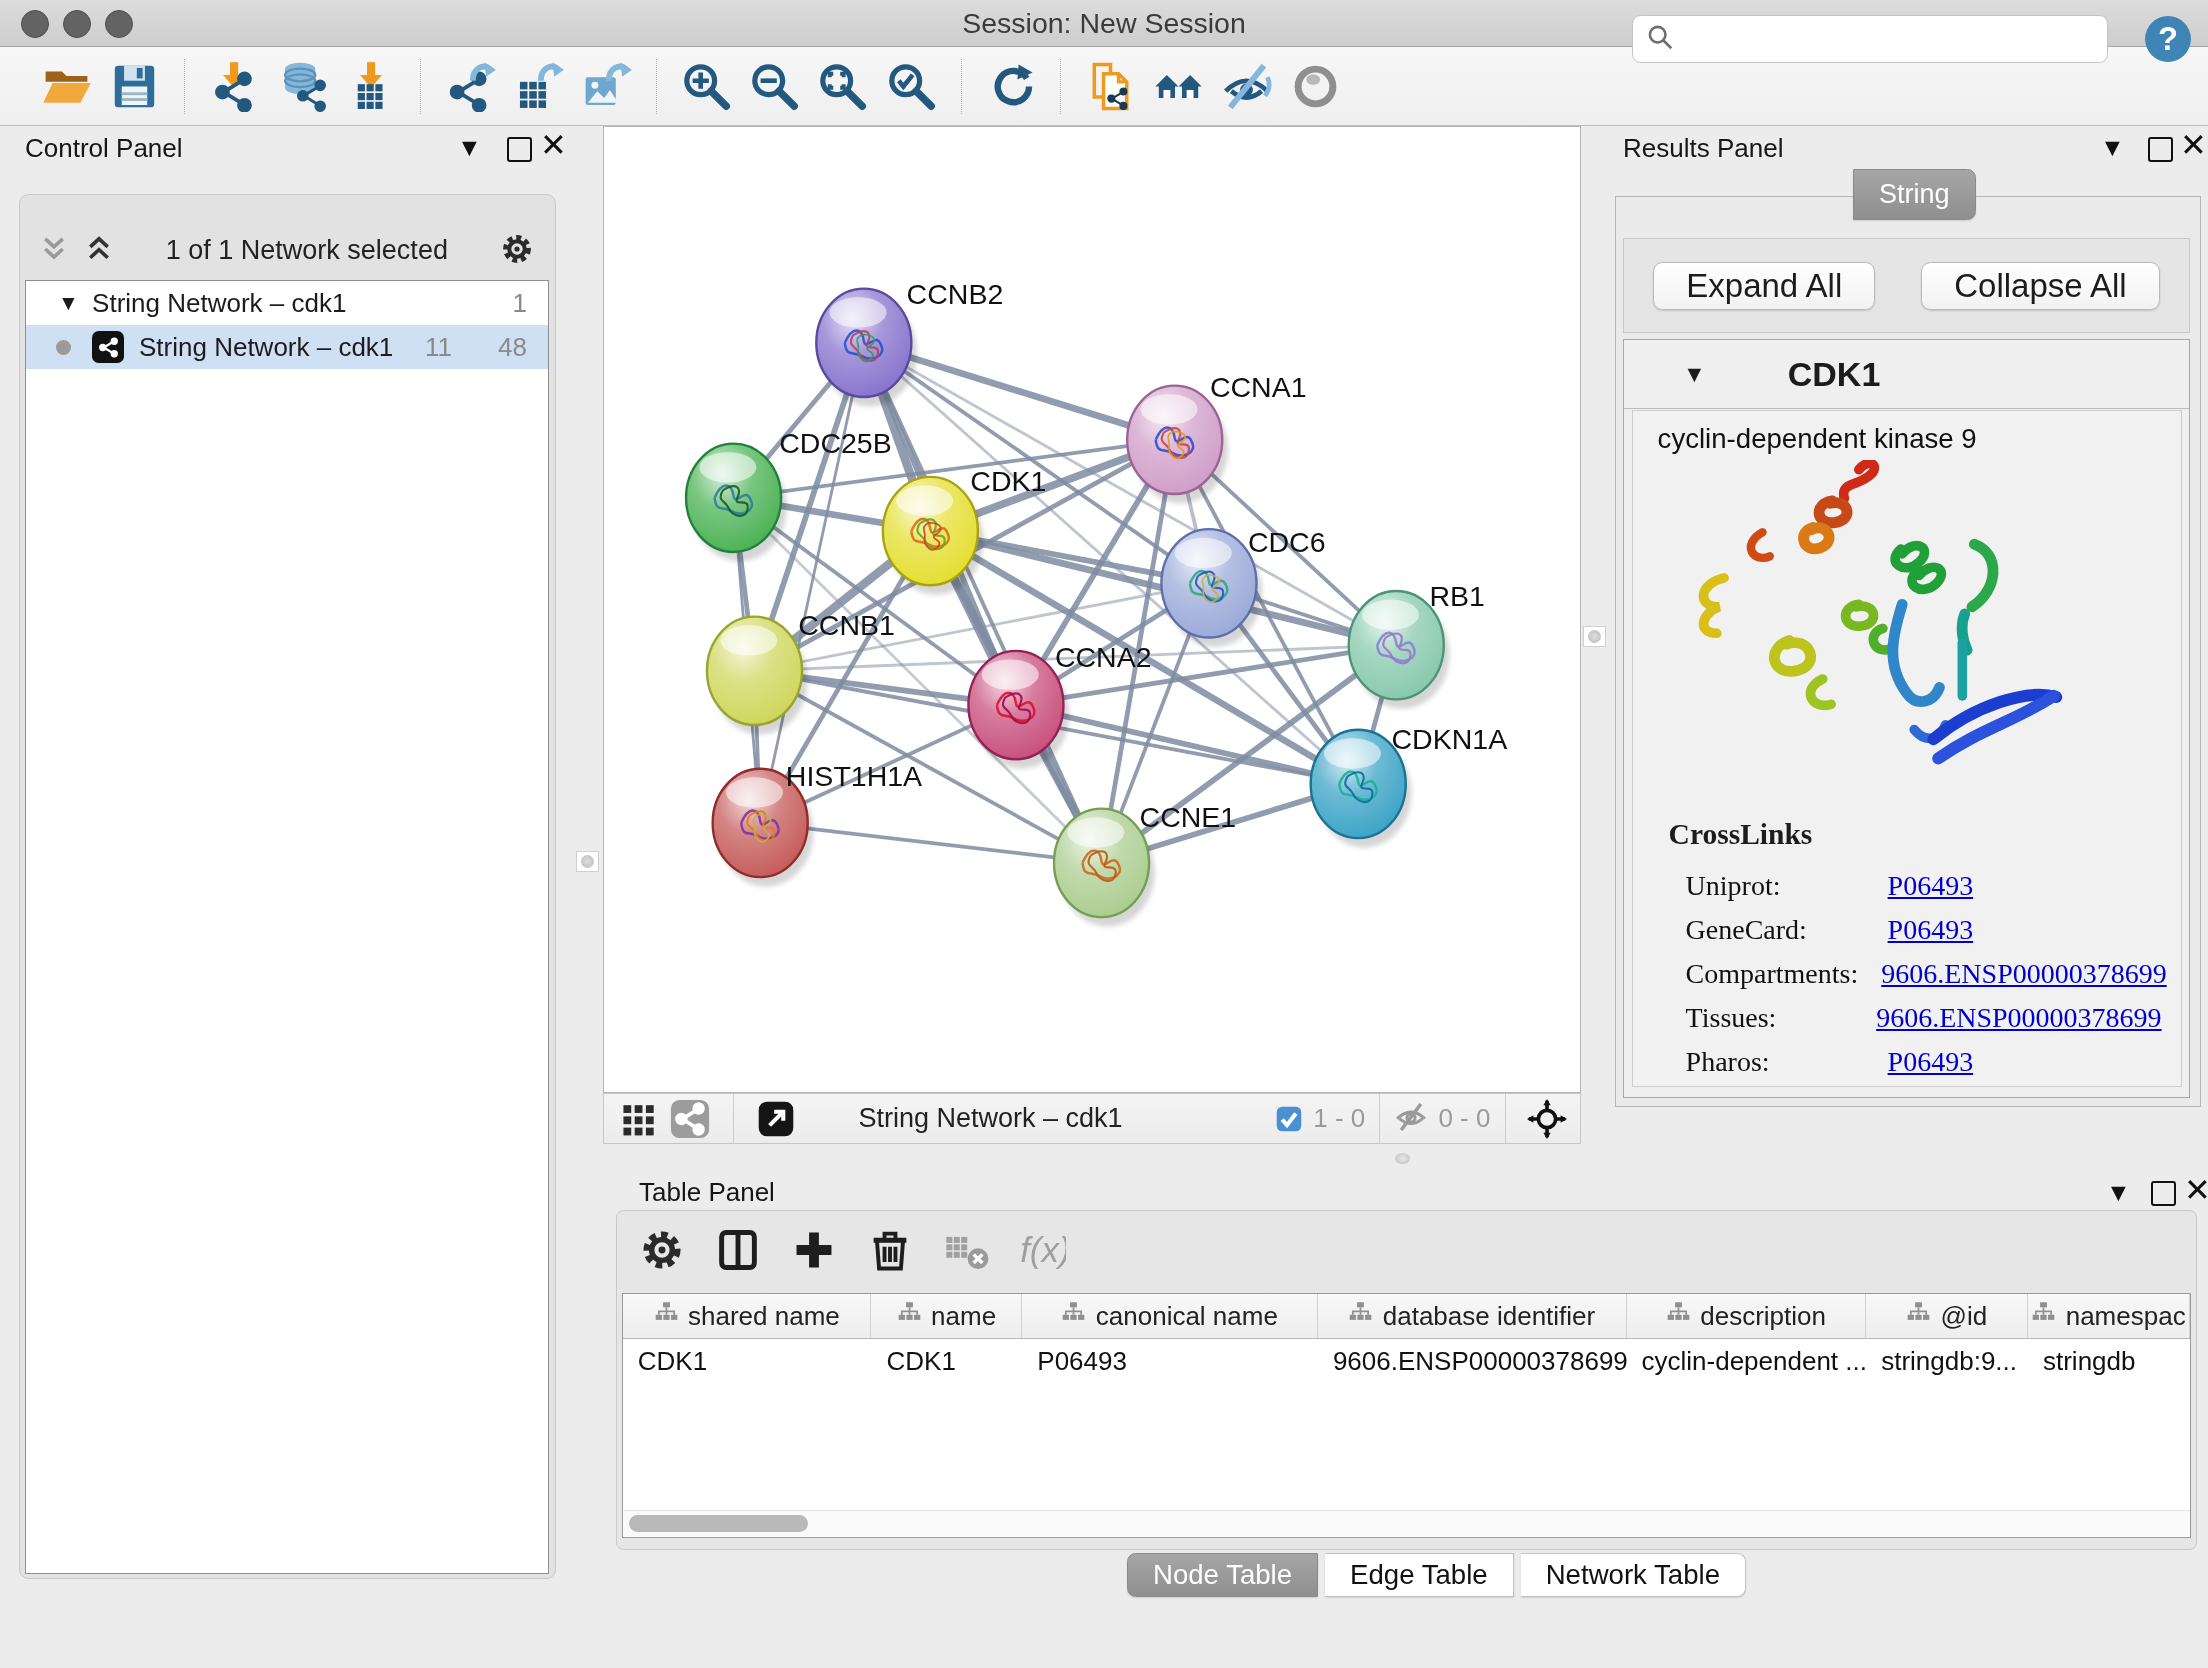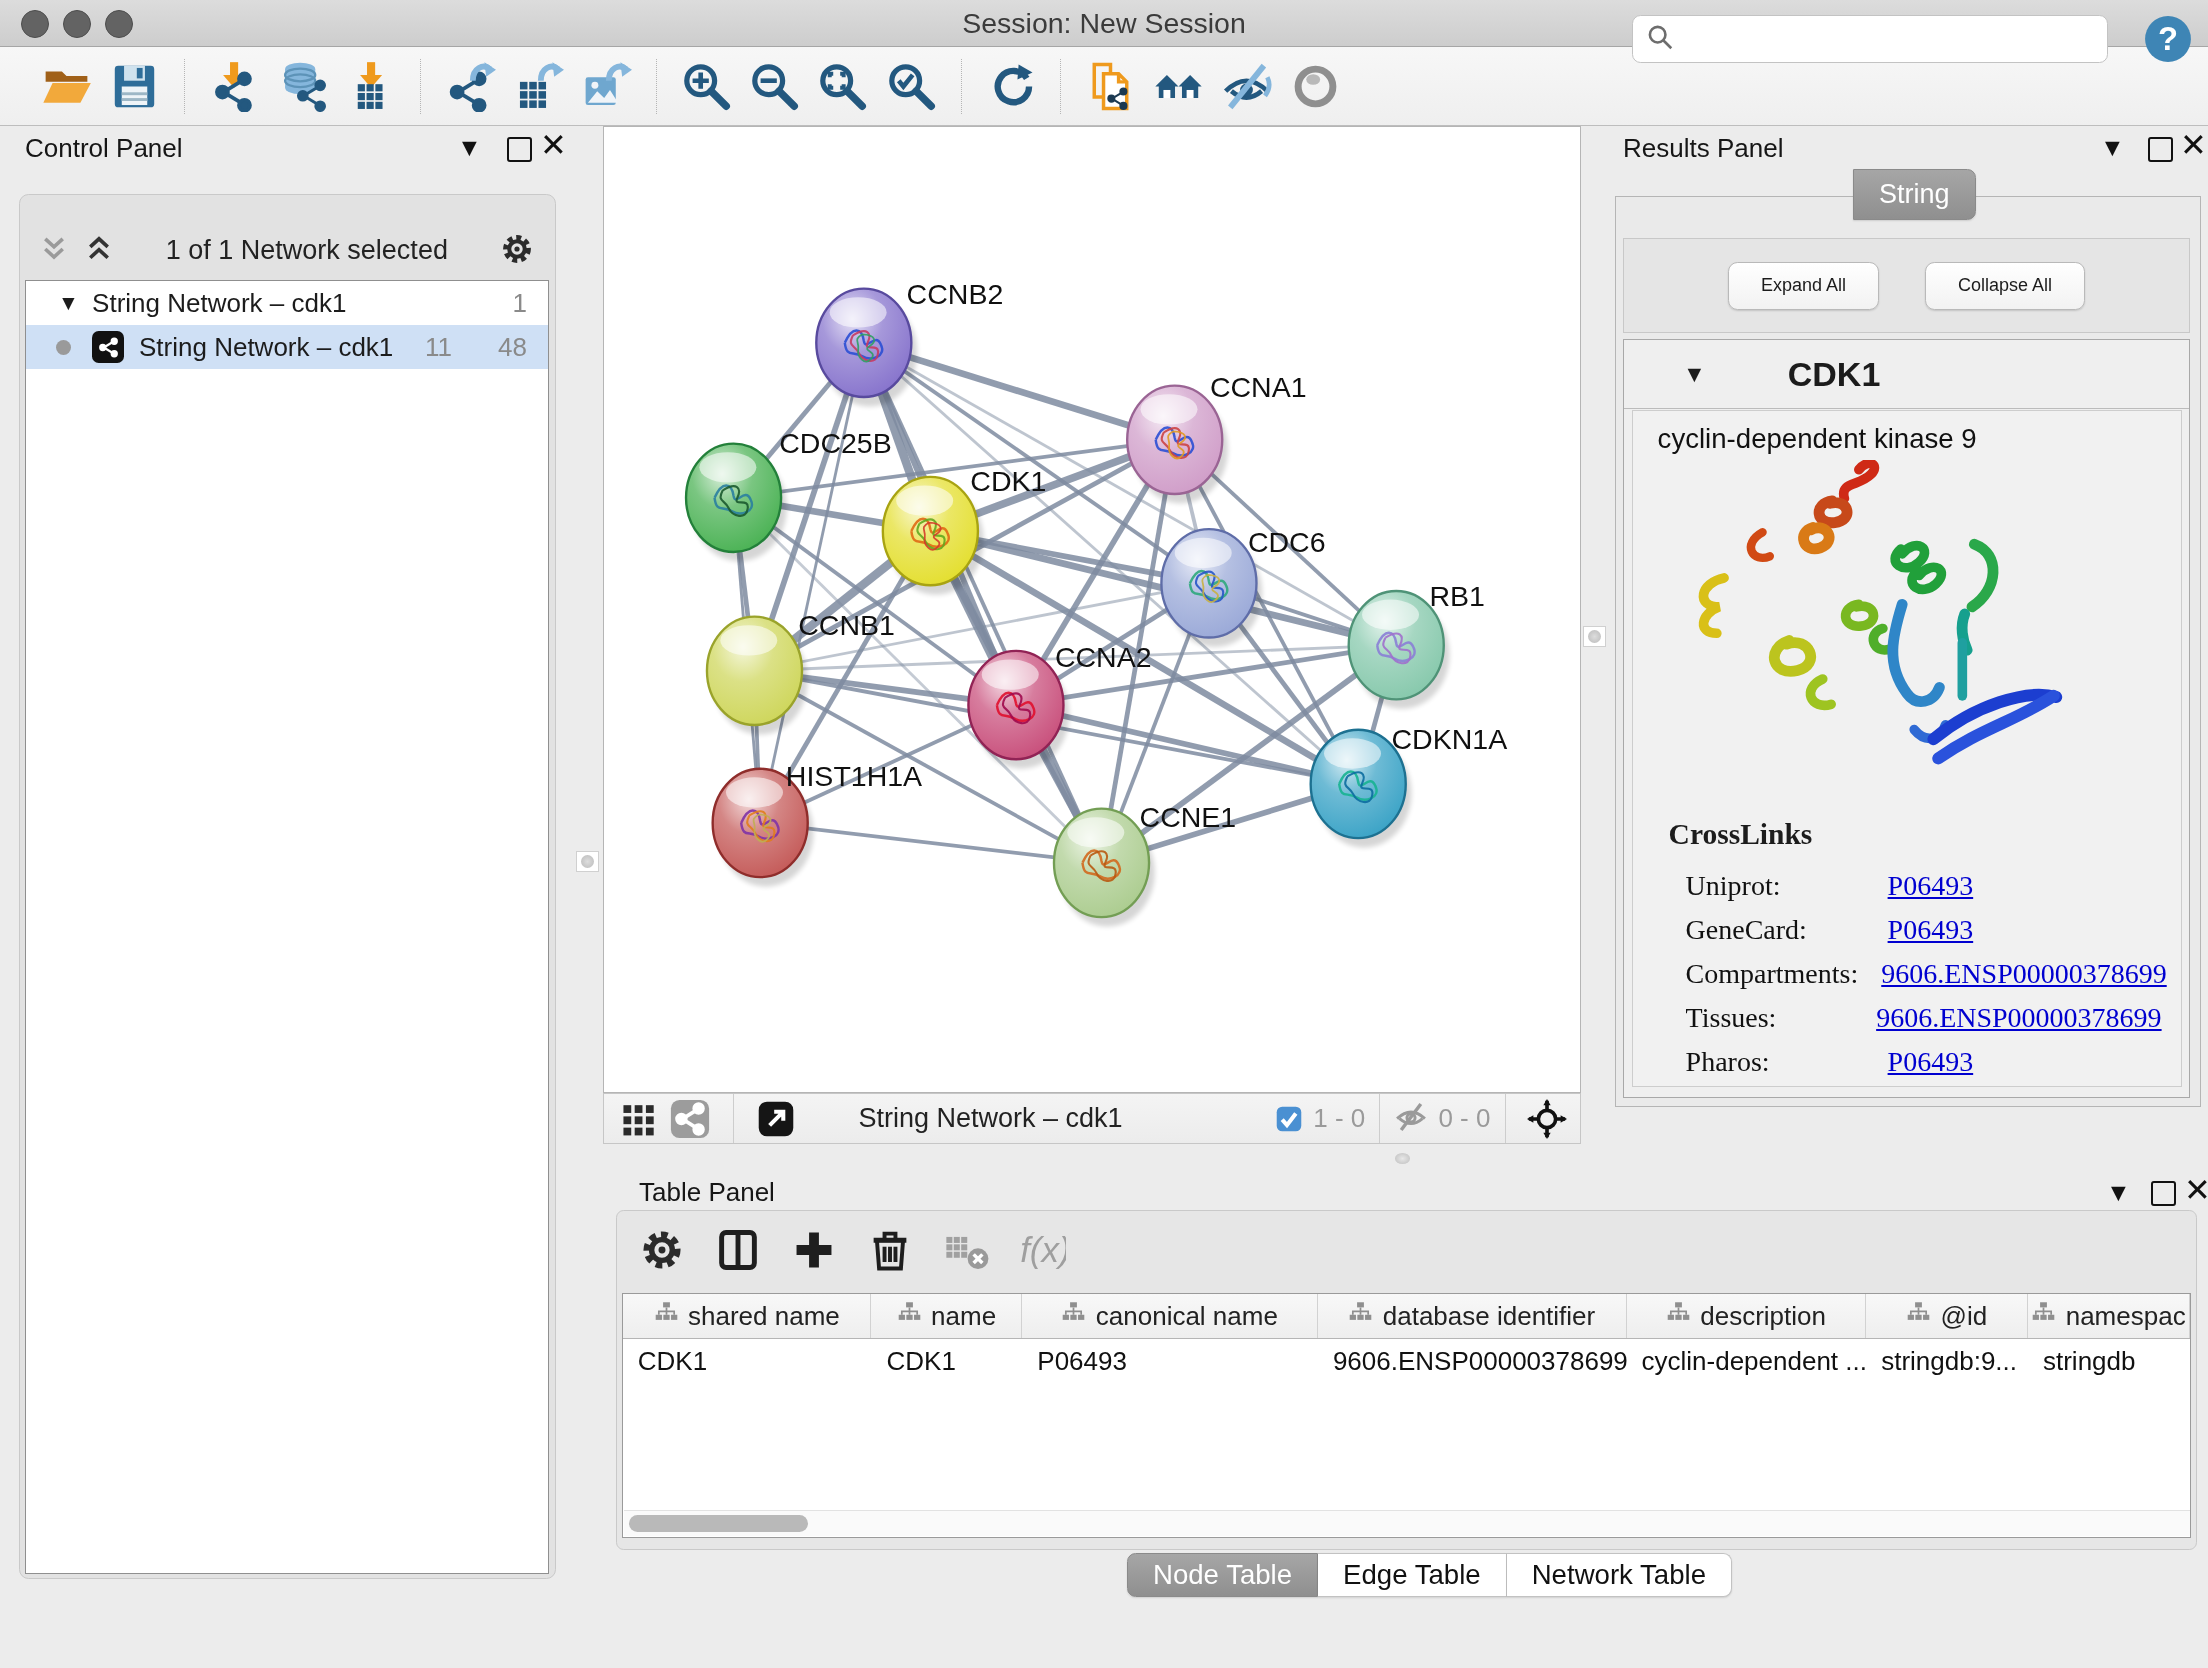--- a/index.html
+++ b/index.html
@@ -64,21 +64,21 @@
   .h-handle{width:21px;height:19px;background:#fff;border:1px solid #d0d0d0;display:flex;
     align-items:center;justify-content:center;}
   .h-dot{width:13.3px;height:13.3px;border-radius:50%;background:radial-gradient(#ddd,#b9b9b9);}
   .oval{width:15px;height:10.5px;border-radius:50%;background:radial-gradient(#e8e8e8,#bdbdbd);}
   
   #rp-box{left:1615px;top:196px;width:584px;height:909px;background:#eaeaea;border:1px solid #b5b5b5;}
   #rp-tab{left:1853px;top:169px;z-index:3;}
   #rp-expandrow{left:1623px;top:238px;width:567px;height:95px;background:#e5e5e5;border:1px solid #c8c8c8;
     display:flex;align-items:center;justify-content:center;gap:46px;box-sizing:border-box;}
   .rp-btn{height:46px;padding:0 32px;background:linear-gradient(#ffffff,#f2f2f2);border:1px solid #b9b9b9;
-    border-radius:9.5px;font-size:18px;display:flex;align-items:center;box-shadow:0 1px 1.9px rgba(0,0,0,.15);}
+    border-radius:9.5px;font-size:33px;display:flex;align-items:center;box-shadow:0 1px 1.9px rgba(0,0,0,.15);}
   #rp-entry{left:1623px;top:339px;width:567px;height:759px;border:1px solid #a8a8a8;background:#efefef;box-sizing:border-box;}
   #rp-entry-header{position:absolute;left:0;top:0;width:100%;height:68px;border-bottom:1px solid #bbb;
     display:flex;align-items:center;}
   #rp-entry-name{font-size:34px;font-weight:bold;}
   #rp-inner{position:absolute;left:7.6px;top:70px;width:550px;height:677px;border:1px solid #cdcdcd;
     background:#f1f1f1;box-sizing:border-box;}
   #rp-desc{position:absolute;left:25px;top:12.4px;font-size:27.6px;color:#111;}
   #xl-title{position:absolute;left:36px;top:407px;font-family:"Liberation Serif","DejaVu Serif",serif;
     font-weight:bold;font-size:29.5px;}
   #xl-rows{position:absolute;left:53px;top:453px;width:476px;}
@@ -93,21 +93,21 @@
   #tp-table{position:absolute;left:4.8px;top:82px;width:1569px;height:245px;background:#fff;
     border:1px solid #9a9a9a;box-sizing:border-box;}
   #tp-header{display:flex;height:44px;background:linear-gradient(#f8f8f8,#eeeeee);border-bottom:1.9px solid #b5b5b5;}
   .th{display:flex;align-items:center;justify-content:center;gap:9.5px;font-size:26px;color:#222;
     border-right:1px solid #d2d2d2;box-sizing:border-box;overflow:hidden;white-space:nowrap;}
   #tp-row{display:flex;height:44px;}
   .td{display:flex;align-items:center;font-size:26px;color:#111;padding-left:15px;box-sizing:border-box;
     overflow:hidden;white-space:nowrap;}
   #tp-hscroll{position:absolute;left:1px;bottom:1px;width:1566px;height:25px;background:#fafafa;border-top:1px solid #e2e2e2;}
   #tp-thumb{position:absolute;left:5.7px;top:3.8px;width:179px;height:17px;border-radius:8.6px;background:#b9b9b9;}
-  #bottom-tabs{left:1127px;top:1553px;z-index:2;}
+  #bottom-tabs{left:1127px;top:1553px;z-index:2;gap:7px;}
   #bottom-tabs .seg{height:42px;font-size:27.6px;}
   
   #footer{left:0;top:1598px;width:2208px;height:70px;background:#ececec;border-top:1px solid #b9b9b9;}
   .foot-btn{position:absolute;top:14.3px;width:55px;height:44px;background:linear-gradient(#fbfbfb,#efefef);
     border:1.9px solid #b5b5b5;display:flex;align-items:center;justify-content:center;}
   #memory-btn{position:absolute;left:2047px;top:12.4px;width:141px;height:46px;background:linear-gradient(#fcfcfc,#f0f0f0);
     border:1.9px solid #b5b5b5;display:flex;align-items:center;justify-content:center;gap:11.4px;font-size:27px;}
   #mem-dot{width:25px;height:25px;border-radius:50%;}
   svg text{font-family:"Liberation Sans","DejaVu Sans",sans-serif;}
 </style>

